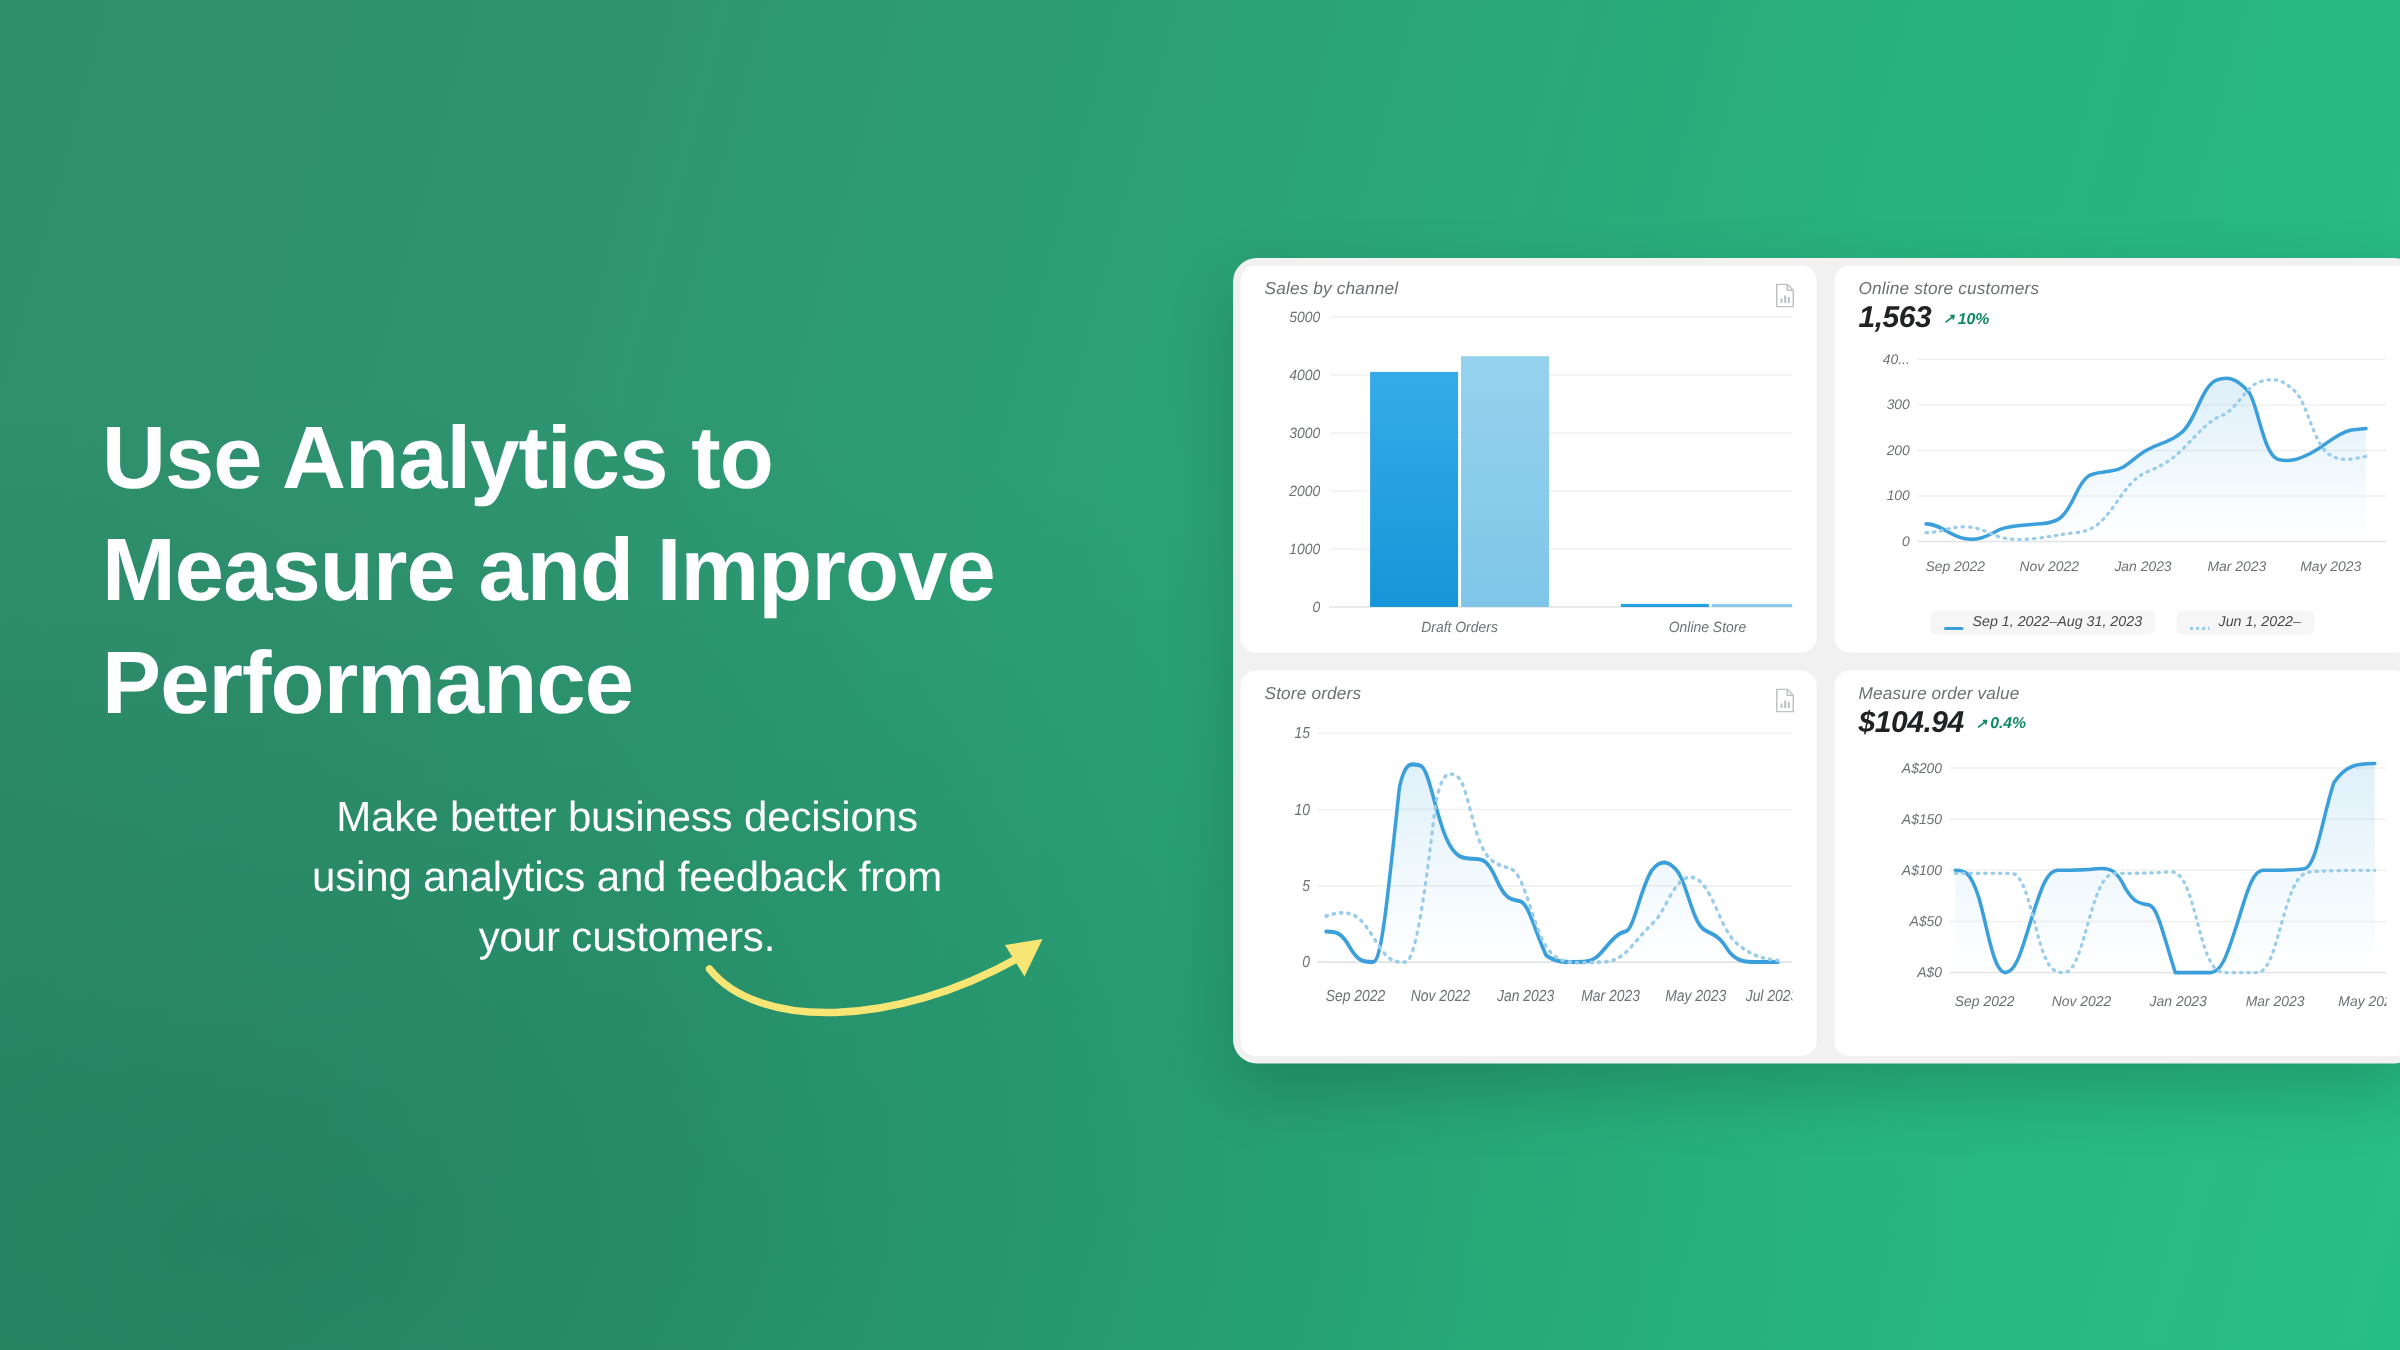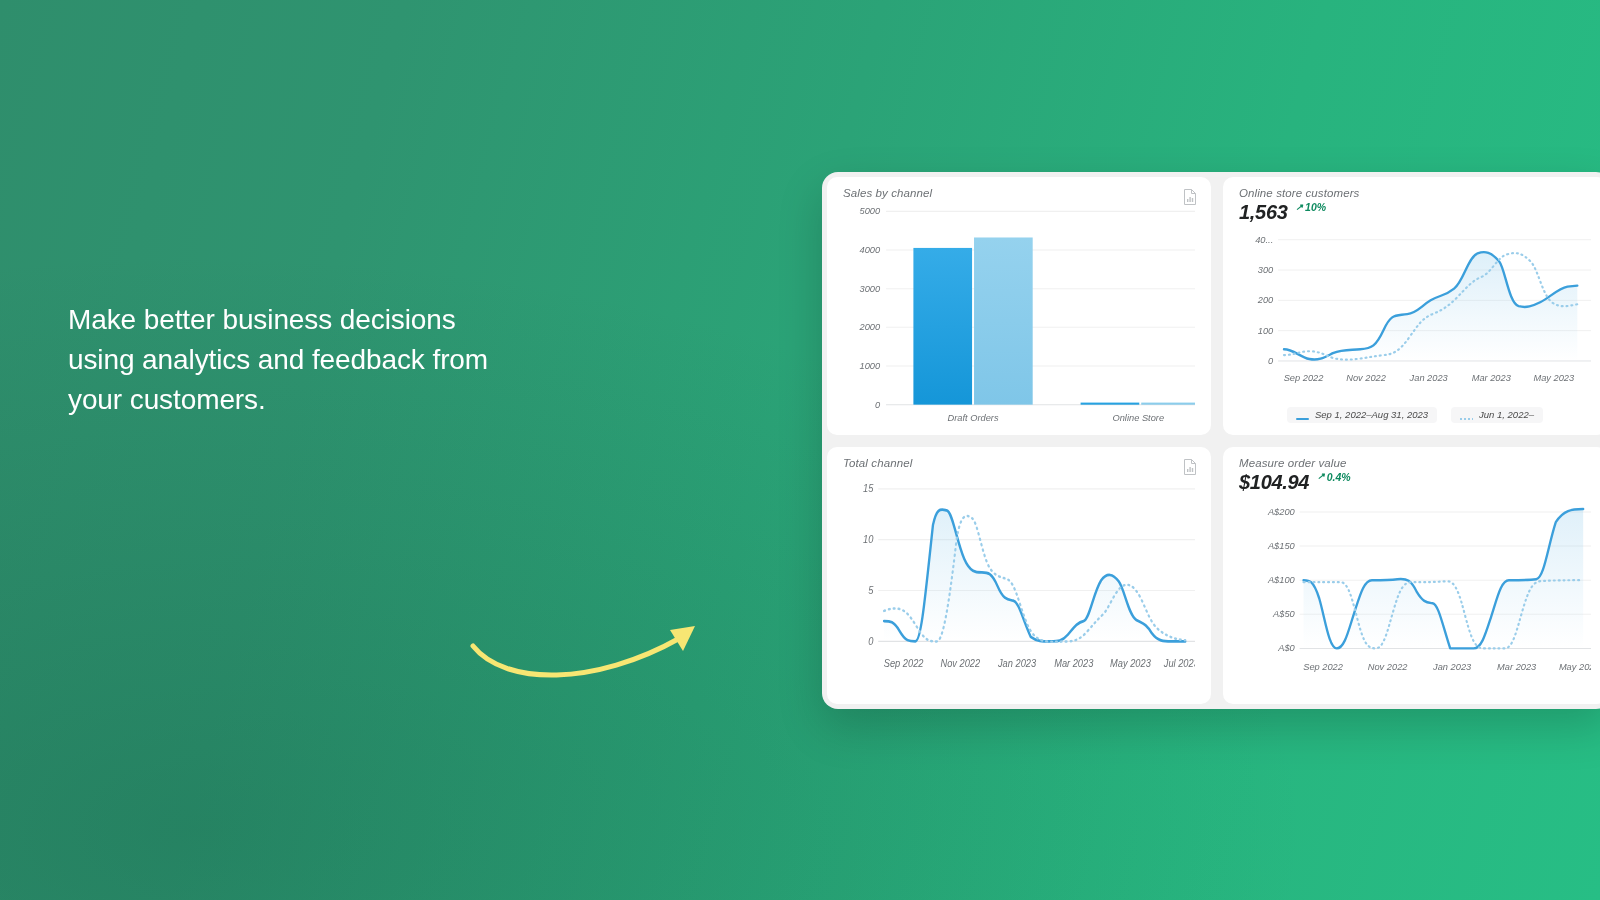--- a/index.html
+++ b/index.html
@@ -52,20 +52,21 @@
     white-space: pre-line;
   }
   .subhead {
     margin-top: 32px;
     color: #ffffff;
     font-size: 28px;
     line-height: 40px;
     font-weight: 400;
     letter-spacing: -0.1px;
     white-space: pre-line;
+    text-align: center;
   }
 
   
   .arrow {
     position: absolute;
     left: 465px;
     top: 608px;
     width: 245px;
     height: 80px;
     z-index: 4;
@@ -100,21 +101,21 @@
     font-style: italic;
   }
   .card-title {
     font-size: 11.5px;
     color: #6D7175;
     letter-spacing: .1px;
     margin-bottom: 2px;
   }
   .metric-row {
     display: flex;
-    align-items: flex-start;
+    align-items: center;
     gap: 8px;
     margin-bottom: 2px;
   }
   .metric-value {
     font-size: 20px;
     font-weight: 700;
     color: #202223;
     letter-spacing: -.3px;
   }
   .delta {
@@ -181,20 +182,23 @@
     background: repeating-linear-gradient(to right, #9ACDEA 0 2px, transparent 2px 4px);
   }
 </style>
 </head>
 <body>
 
 <div class="bg"></div>
 <div class="bg-vignette"></div>
 
 <div class="copy">
+  <div class="headline">Use Analytics to
+Measure and  Improve
+Performance</div>
   <div class="subhead">Make better business decisions
 using analytics and feedback from
 your customers.</div>
 </div>
 
 <svg class="arrow" viewBox="0 0 245 80">
   <path d="M8,38 C40,78 130,78 215,30" fill="none" stroke="#F7E673" stroke-width="5" stroke-linecap="round"></path>
   <path d="M230,18 L205,22 L218,43 Z" fill="#F7E673"></path>
 </svg>
 
@@ -307,21 +311,21 @@
         <span>Sep 1, 2022–Aug 31, 2023</span>
       </span>
       <span class="legend-item">
         <span class="swatch-dotted"></span>
         <span>Jun 1, 2022–</span>
       </span>
     </div>
   </div>
 
   <div class="card">
-    <div class="card-title">Total channel</div>
+    <div class="card-title">Store orders</div>
     <svg class="export-icon" viewBox="0 0 14 16">
       <path d="M1.5,0.5 h7 l4,4 v11 h-11 z" fill="none" stroke="#8C9196" stroke-width="1"></path>
       <path d="M8.5,0.5 v4 h4" fill="none" stroke="#8C9196" stroke-width="1"></path>
       <rect x="4" y="10" width="1.4" height="3" fill="#8C9196"></rect>
       <rect x="6.4" y="8" width="1.4" height="5" fill="#8C9196"></rect>
       <rect x="8.8" y="9" width="1.4" height="4" fill="#8C9196"></rect>
     </svg>
     <div class="plot">
       <svg viewBox="0 0 360 196" preserveAspectRatio="none">
         <defs>

